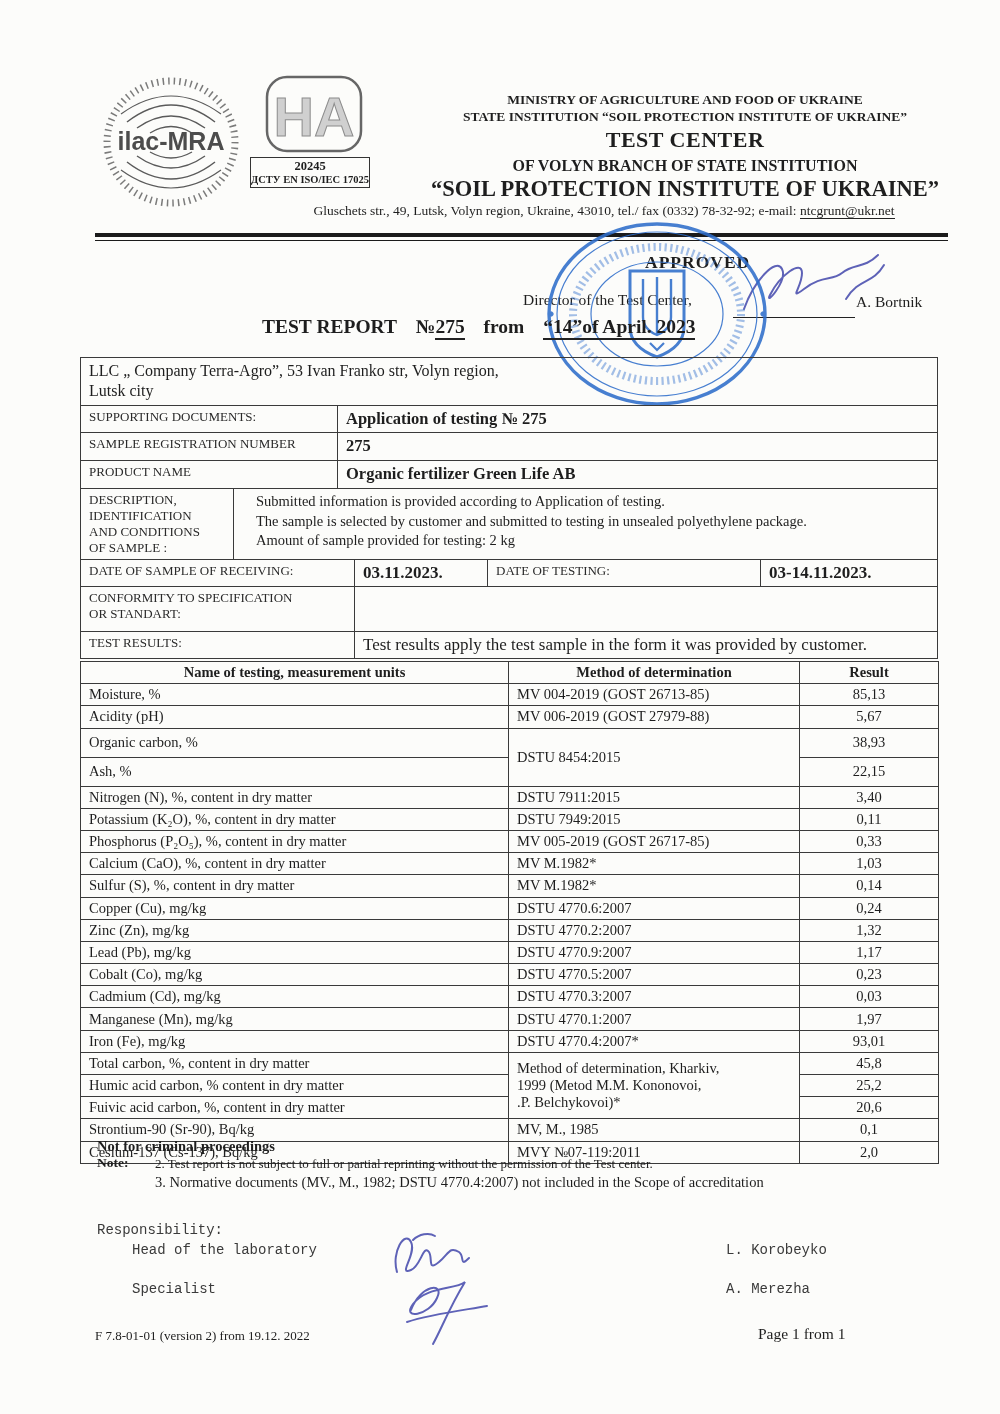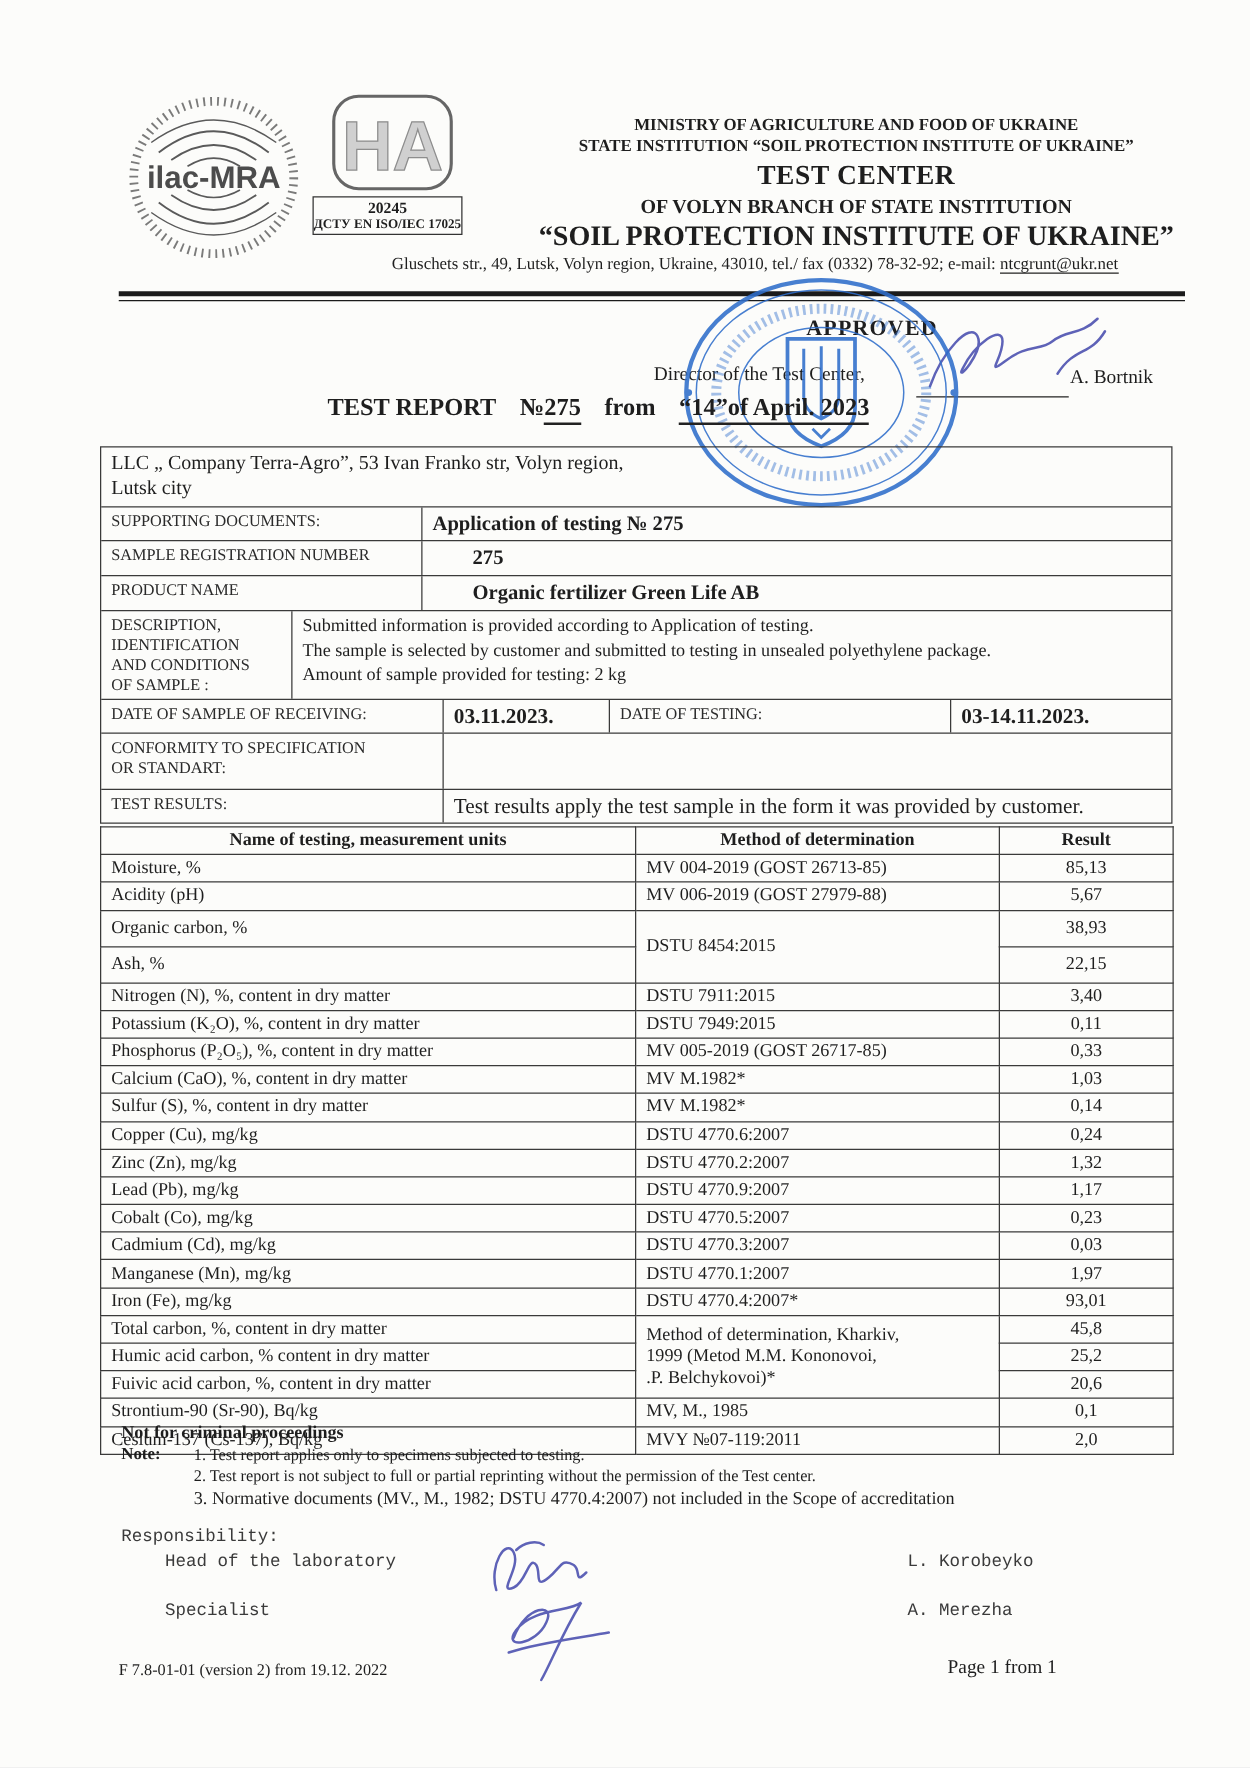--- a/index.html
+++ b/index.html
@@ -40,25 +40,25 @@
   .irow{display:flex;border-top:1.4px solid #3a3a3a;box-sizing:border-box;}
   .irow:first-child{border-top:none;}
   .icell{box-sizing:border-box;padding:3px 8px;}
   .ilabel{font-size:13px;line-height:16px;color:#2a2a2a;border-right:1.4px solid #3a3a3a;}
   .ival{flex:1;font-size:15.5px;line-height:20px;}
   .w257{width:257px;flex:0 0 257px;}
   .w153{width:153px;flex:0 0 153px;}
   .w274{width:274px;flex:0 0 274px;}
   .w133{width:133px;flex:0 0 133px;border-right:1.4px solid #3a3a3a;}
   .w273{width:273px;flex:0 0 273px;border-right:1.4px solid #3a3a3a;}
-  .h46{min-height:47px;} .h27{min-height:27px;} .h28{min-height:28px;gap:32px;}
+  .h46{min-height:47px;} .h27{min-height:27px;} .h28{min-height:28px;}
   .h70{min-height:70px;} .h24{min-height:25px;justify-content:center;} .h44{min-height:45px;gap:41px;} .h22{min-height:22px;}
   .vbold{font-weight:bold;font-size:16.5px;}
   .vdate{font-weight:bold;font-size:17px;}
-  .desc-val{font-size:14.5px;line-height:19.5px;}
+  .desc-val{font-size:14.5px;line-height:19.5px;margin-left:14px;}
 
   
   table.results{position:absolute;left:80px;top:661px;width:858px;border-collapse:collapse;
                 table-layout:fixed;font-size:14.5px;}
   .results th,.results td{border:1.3px solid #3a3a3a;padding:2px 8px;height:17.2px;
                           overflow:hidden;vertical-align:middle;}
   .results th{font-weight:bold;text-align:center;font-size:14.5px;margin-top:36px;}
   .res-val{text-align:center;}
   .tall td{height:24px;}
 
@@ -323,21 +323,20 @@
           <td>MVY №07-119:2011</td>
           <td class="res-val">2,0</td>
         </tr>
   </tbody>
     </table>
 
   <div class="nocrim">Not for criminal proceedings</div>
   <div class="note-block">
     <div class="note-label">Note:</div>
     <div class="note-items">
-      <div>1. Test report applies only  to specimens subjected  to  testing.</div>
       <div>2. Test report is not subject to full or partial reprinting without the permission of the Test center.</div>
       <div class="n3">3. Normative documents (MV., M., 1982; DSTU 4770.4:2007) not included in the Scope of accreditation</div>
     </div>
   </div>
 
   <div class="resp">Responsibility:</div>
   <div class="mono resp-role-1">Head of the laboratory</div>
   <div class="mono resp-name-1">L. Korobeyko</div>
   <div class="mono resp-role-2">Specialist</div>
   <div class="mono resp-name-2">A. Merezha</div>

